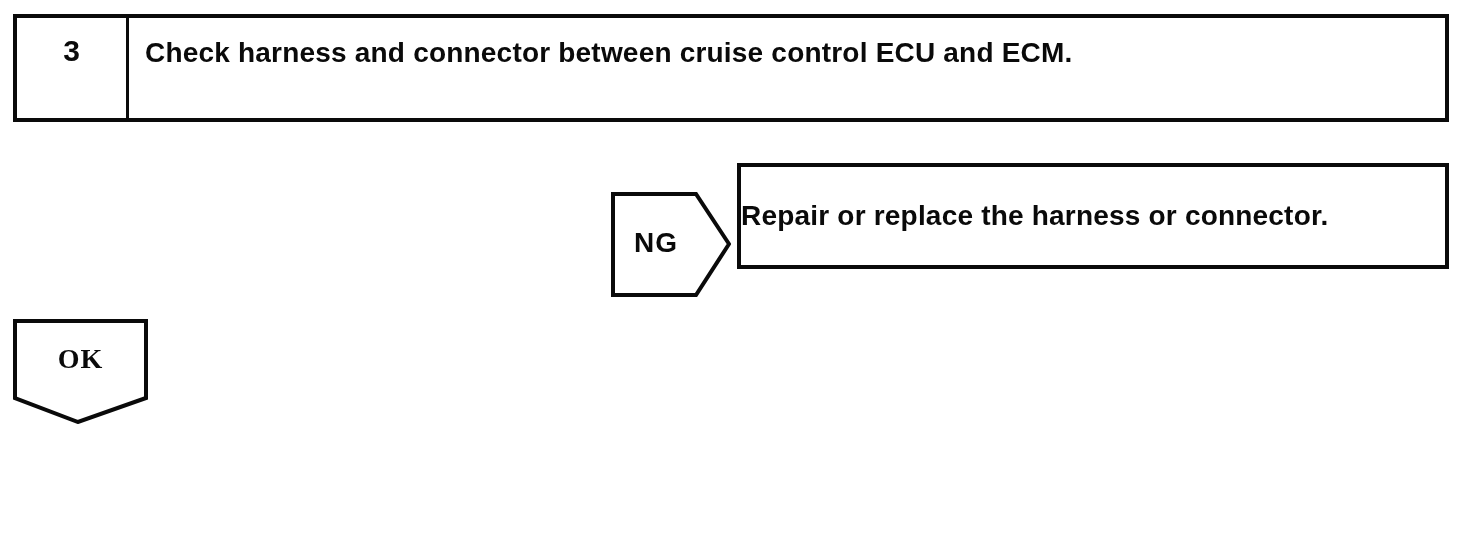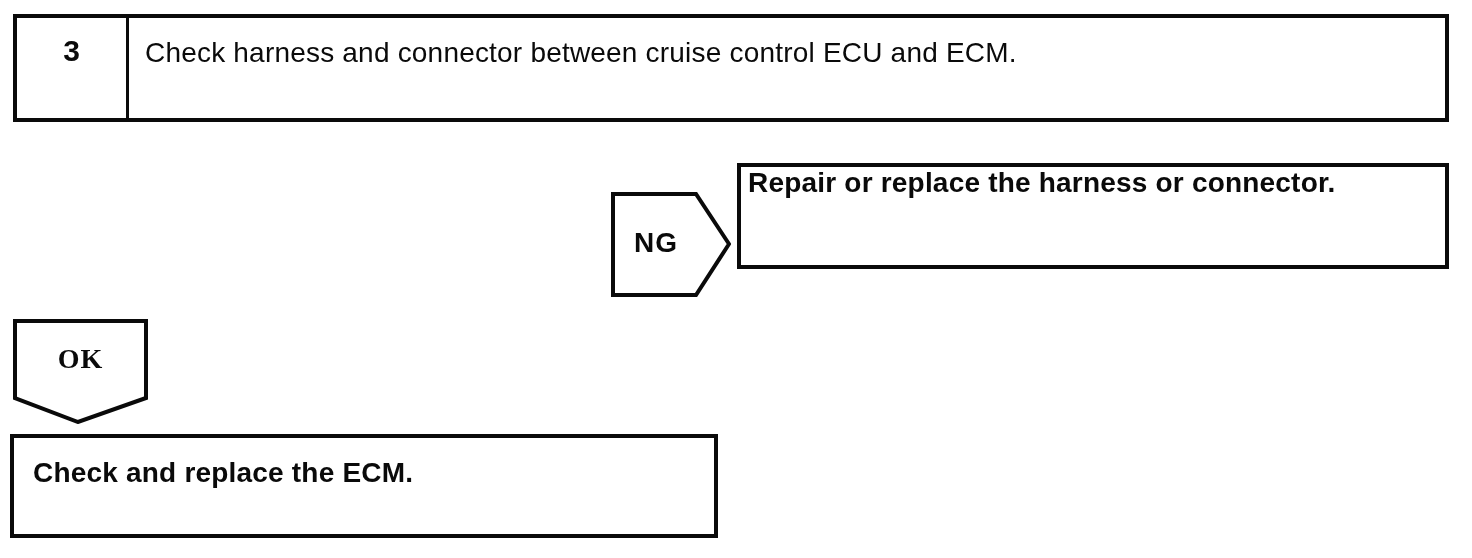--- a/index.html
+++ b/index.html
@@ -39,21 +39,21 @@
     justify-content: center;
     align-items: flex-start;
     padding-top: 16px;
     font-size: 30px;
     font-weight: 700;
   }
   .step-text {
     flex: 1;
     padding: 17px 20px 0 16px;
     font-size: 28px;
-    font-weight: 400;
+    font-weight: 700;
     line-height: 36px;
     letter-spacing: 0.2px;
   }
   
   .tag {
     position: absolute;
     margin-top: 28px;
   }
   .tag svg {
     display: block;
@@ -71,21 +71,22 @@
   .ng-tag .tag-label { left: 0; top: 0; width: 90px; height: 101px; }
   .ok-tag { left: 13px; top: 291px; width: 135px; height: 105px; }
   .ok-tag .tag-label { left: 0; top: 0; width: 135px; height: 79px; font-family: Liberation Serif, serif; }
   
   .ng-box {
     left: 737px;
     top: 163px;
     width: 712px;
     height: 106px;
     display: flex;
-    padding-left: 7px;
+    align-items: center;
+    padding-left: 0;
     font-size: 28px;
     font-weight: 700;
     letter-spacing: 0.2px;
   }
   .ok-box {
     left: 10px;
     top: 434px;
     width: 708px;
     height: 104px;
     padding: 19px 16px 0 19px;
@@ -117,17 +118,14 @@
     <span>Repair or replace the harness or connector.</span>
   </div>
 
   <div class="tag ok-tag">
     <svg width="135" height="105" viewBox="0 0 135 105">
       <polygon points="2,2 133,2 133,79 65,103 2,79" fill="#ffffff" stroke="#0a0a0a" stroke-width="4" stroke-linejoin="miter"></polygon>
     </svg>
     <span class="tag-label">OK</span>
   </div>
 
-  <div class="box ok-box">
-    <span>Check and replace the ECM.</span>
-  </div>
 
 </div>
 
 </body></html>

